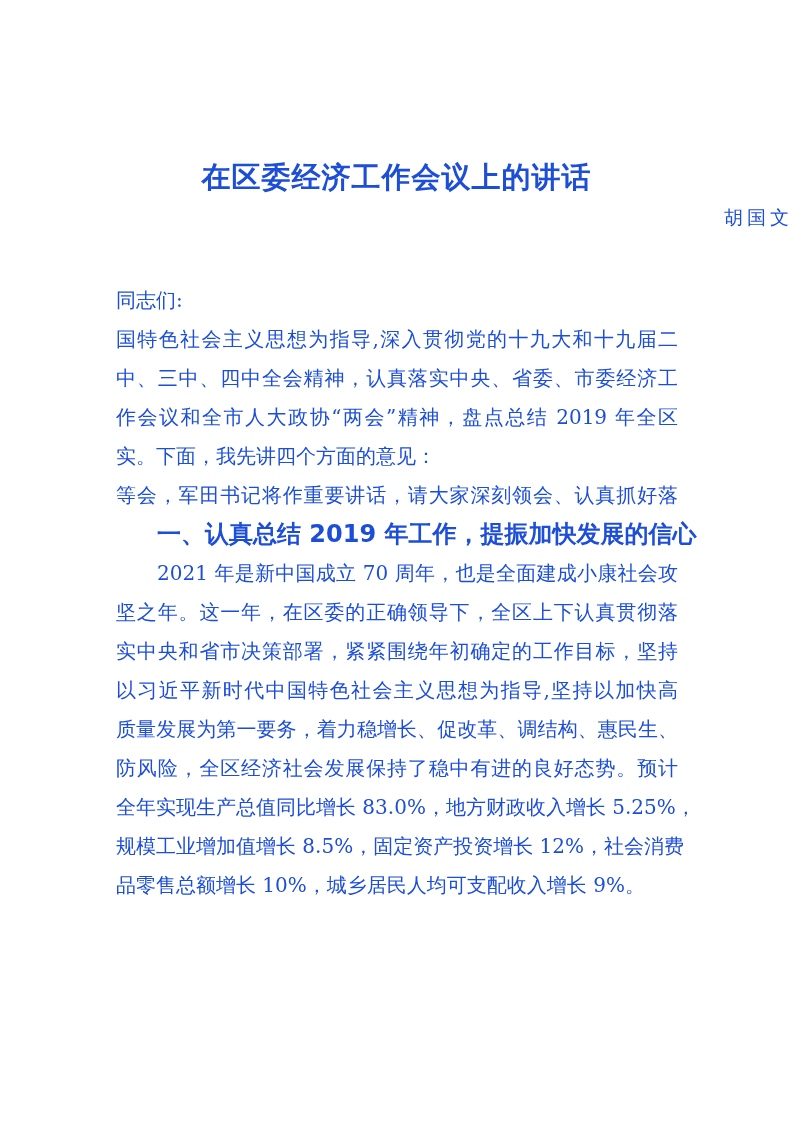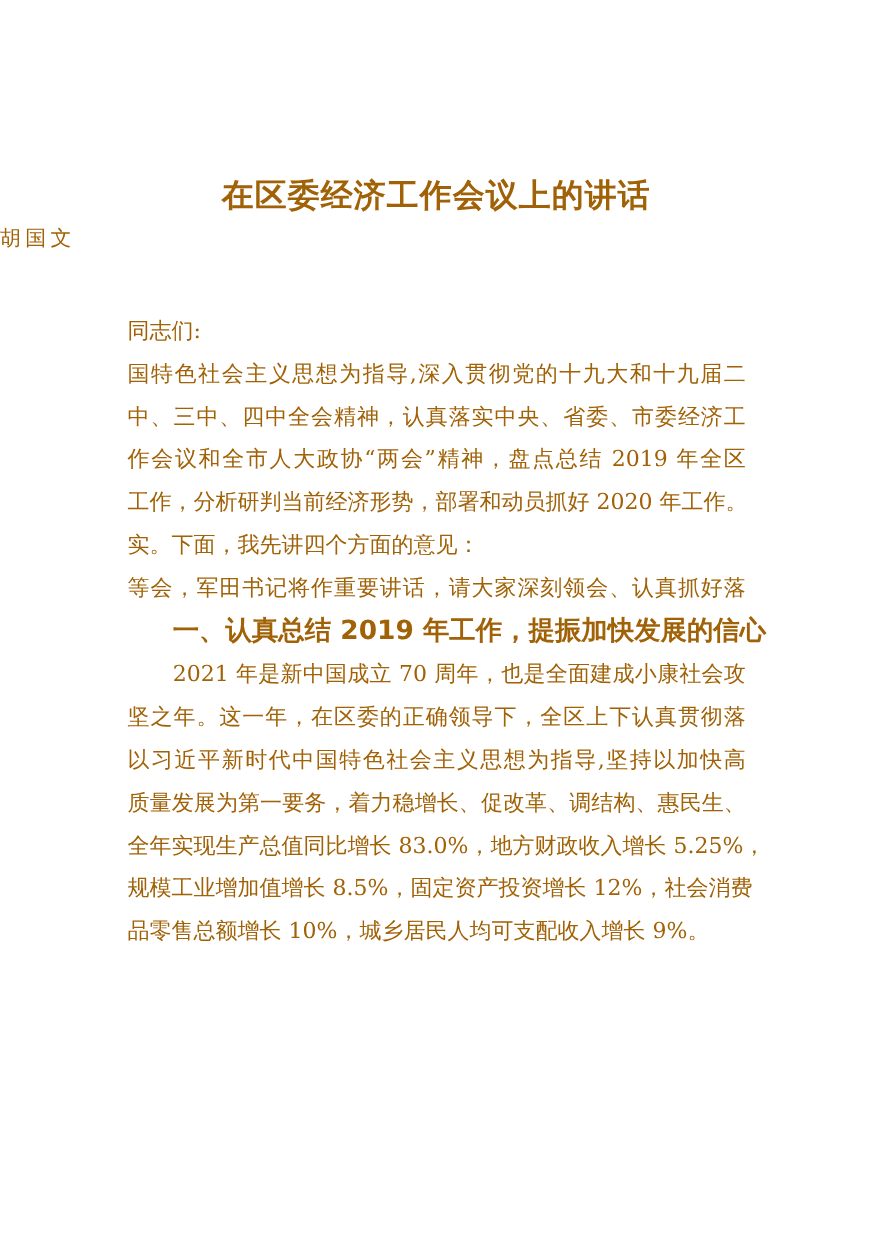--- a/index.html
+++ b/index.html
@@ -1,25 +1,25 @@
 <!DOCTYPE html>
 <html><head>
 <meta charset="utf-8">
 <style>
   html, body { margin: 0; padding: 0; background: #ffffff; }
   body { width: 793px; height: 1122px; position: relative; overflow: hidden; }
-  .page { position: absolute; left: 0; top: 0; width: 793px; height: 1122px; background: #fff; color: #a16207; }
+  .page { position: absolute; left: 0; top: 0; width: 793px; height: 1122px; background: #fff; color: #1d4ed8; }
   .title {
     position: absolute; left: 0; width: 793px; top: 157px;
     text-align: center; font-family: "DejaVu Sans", sans-serif;
     font-weight: bold; font-size: 29px; letter-spacing: 1px; line-height: 40px;
   }
   .author {
     position: absolute; left: 0; width: 793px; top: 202px;
-    text-align: left; font-family: "DejaVu Serif", serif;
+    text-align: right; font-family: "DejaVu Serif", serif;
     font-size: 19px; letter-spacing: 4px; line-height: 30px;
   }
   .body {
     position: absolute; left: 116px; top: 281px; width: 562px;
     font-family: "DejaVu Serif", serif; font-size: 20px; line-height: 39px;
   }
   .line { height: 39px; white-space: nowrap; text-align: justify; text-align-last: justify; }
   .line.last { text-align-last: left; }
   .line.indent { padding-left: 41px; }
   .heading { font-family: "DejaVu Sans", sans-serif; font-weight: bold; font-size: 24px; text-align-last: left; }
@@ -31,30 +31,31 @@
   <div class="title">在区委经济工作会议上的讲话</div>
   <div class="author">胡国文</div>
 
   <div class="body">
     <div class="line last">同志们:</div>
 
     <div>
       <div class="line">国特色社会主义思想为指导,深入贯彻党的十九大和十九届二</div>
       <div class="line">中、三中、四中全会精神，认真落实中央、省委、市委经济工</div>
       <div class="line">作会议和全市人大政协“两会”精神，盘点总结 2019 年全区</div>
-      <div class="line">工作，分析研判当前经济形势，部署和动员抓好 2020 年工作。</div>
       <div class="line last">实。下面，我先讲四个方面的意见：</div>
       <div class="line">等会，军田书记将作重要讲话，请大家深刻领会、认真抓好落</div>
     </div>
 
     <div class="line indent heading">一、认真总结 2019 年工作，提振加快发展的信心</div>
 
     <div>
       <div class="line indent">2021 年是新中国成立 70 周年，也是全面建成小康社会攻</div>
       <div class="line">坚之年。这一年，在区委的正确领导下，全区上下认真贯彻落</div>
+      <div class="line">实中央和省市决策部署，紧紧围绕年初确定的工作目标，坚持</div>
       <div class="line">以习近平新时代中国特色社会主义思想为指导,坚持以加快高</div>
       <div class="line">质量发展为第一要务，着力稳增长、促改革、调结构、惠民生、</div>
+      <div class="line">防风险，全区经济社会发展保持了稳中有进的良好态势。预计</div>
       <div class="line">全年实现生产总值同比增长 83.0%，地方财政收入增长 5.25%，</div>
       <div class="line">规模工业增加值增长 8.5%，固定资产投资增长 12%，社会消费</div>
       <div class="line last">品零售总额增长 10%，城乡居民人均可支配收入增长 9%。</div>
     </div>
   </div>
 </div>
 
 </body></html>

